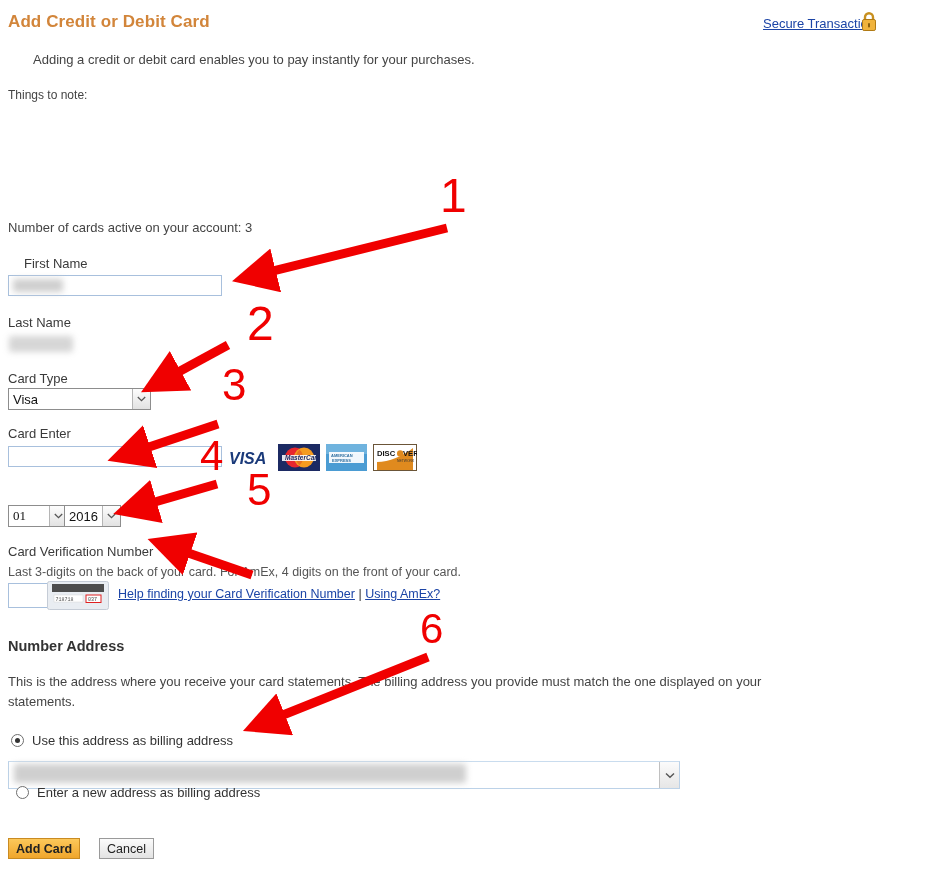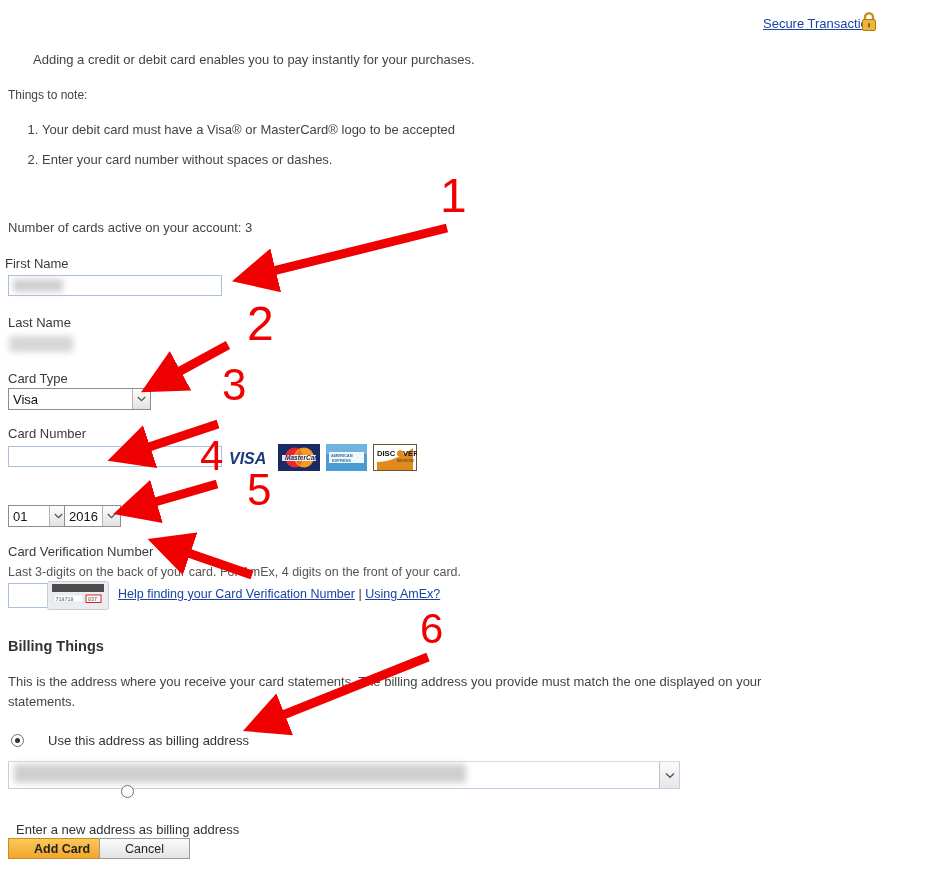--- a/index.html
+++ b/index.html
@@ -182,21 +182,21 @@
   }
   .billing-desc {
     position: absolute;
     left: 8px; top: 672px;
     width: 818px;
     font-size: 13px; color: #444;
     line-height: 1.55;
   }
   .radio-row {
     position: absolute;
-    display: flex; align-items: center; gap: 24px;
+    display: flex; align-items: center; gap: 8px;
     font-size: 13px; color: #333;
     cursor: pointer;
   }
   .radio {
     width: 13px; height: 13px;
     border-radius: 50%;
     border: 1px solid #6e6e6e;
     background: #fff;
     display: inline-block;
     position: relative;
@@ -212,21 +212,21 @@
   }
 
   
   .btn {
     position: absolute;
     height: 21px;
     font-size: 12.5px;
     font-family: "Liberation Sans", sans-serif;
     display: flex; align-items: center; justify-content: center;
     cursor: pointer;
-    padding: 0 25px;
+    padding: 0 7px;
   }
   .btn-primary {
     left: 8px; top: 838px;
     background: linear-gradient(#fcc85a, #f0a62c);
     border: 1px solid #c98b22;
     color: #222;
     font-weight: bold;
   }
   .btn-secondary {
     left: 99px; top: 838px;
@@ -248,60 +248,57 @@
     font-family: "Liberation Sans", sans-serif;
     font-weight: normal;
     line-height: 1;
   }
 </style>
 </head>
 <body>
 
 <div id="page">
 
+  <div class="page-title">Add Credit or Debit Card</div>
 
   <div class="secure-wrap">
     <span class="secure-link">Secure Transaction</span>
   </div>
   <span class="lock-icon">
     <svg width="20" height="22" viewBox="0 0 20 22">
       <path d="M6 9 V6.2 A4 4 0 0 1 14 6.2 V9" fill="none" stroke="#c8901f" stroke-width="2.4"></path>
       <rect x="3.5" y="8.5" width="13" height="11" rx="1.6" fill="#f0b33c" stroke="#b07a14" stroke-width="1"></rect>
       <rect x="9" y="12" width="2" height="4.5" rx="1" fill="#8a5f0c"></rect>
     </svg>
   </span>
 
   <div class="intro">Adding a credit or debit card enables you to pay instantly for your purchases.</div>
   <div class="things-note">Things to note:</div>
 
-  <ol class="notes">
-    <li>Your debit card must have a Visa® or MasterCard® logo to be accepted</li>
-    <li>Enter your card number without spaces or dashes.</li>
-  </ol>
 
   <div class="card-count">Number of cards active on your account: 3</div>
 
-  <div class="field-label" style="left:5px; top:256px;">First Name</div>
+  <div class="field-label" style="left:24px; top:256px;">First Name</div>
   <input class="text-input" style="left: 8px; top: 275px; width: 214px;" value="">
   <div class="blur-bar" style="left:13px; top:279px; width:50px; height:13px;"></div>
 
   <div class="field-label" style="left:8px; top:315px;">Last Name</div>
   <div class="blur-bar soft" style="left:9px; top:336px; width:64px; height:16px;"></div>
 
   <div class="field-label" style="left:8px; top:371px;">Card Type</div>
   <div class="sel" style="left:8px; top:388px; width:143px;">
     <span class="sel-txt">Visa</span>
     <span class="sel-btn">
       <svg width="9" height="6" viewBox="0 0 9 6">
           <path d="M0.8 1 L4.5 4.6 L8.2 1" fill="none" stroke="#555" stroke-width="1.3"></path>
         </svg>
     </span>
   </div>
 
-  <div class="field-label" style="left:8px; top:426px;">Card Number</div>
+  <div class="field-label" style="left:8px; top:426px;">Card Enter</div>
   <input class="text-input" style="left: 8px; top: 446px; width: 214px;" placeholder="">
 
   <div class="brands">
 
     <svg class="brand" width="44" height="20" viewBox="0 0 44 20">
       <text x="1" y="16" font-family="Liberation Sans, sans-serif" font-size="16" font-weight="bold" font-style="italic" fill="#1a3a7a">VISA</text>
     </svg>
 
     <svg class="brand" width="42" height="27" viewBox="0 0 42 27">
       <rect x="0" y="0" width="42" height="27" fill="#1c2a63"></rect>
@@ -324,21 +321,21 @@
       <rect x="0.5" y="0.5" width="43" height="26" fill="#ffffff" stroke="#6b5538" stroke-width="1"></rect>
       <path d="M4 18 C16 18 30 12 40 4 L40 26 L4 26 Z" fill="#e08a1e"></path>
       <text x="4" y="12" font-family="Liberation Sans, sans-serif" font-size="7.6" font-weight="bold" fill="#111">DISC</text>
       <circle cx="27.2" cy="9.4" r="3.2" fill="#e08a1e"></circle>
       <text x="30" y="12" font-family="Liberation Sans, sans-serif" font-size="7.6" font-weight="bold" fill="#111">VER</text>
       <text x="24" y="18" font-family="Liberation Sans, sans-serif" font-size="3.4" fill="#333">NETWORK</text>
     </svg>
   </div>
 
   <div class="field-label" style="left:8px; top:506px;">Expiration Date</div>
-  <div class="sel" style="left:8px; top:505px; width:60px;">
+  <div class="sel" style="left:8px; top:505px; width:60px;font-family:Liberation Serif, serif;">
     <span class="sel-txt">01</span>
     <span class="sel-btn">
       <svg width="9" height="6" viewBox="0 0 9 6">
           <path d="M0.8 1 L4.5 4.6 L8.2 1" fill="none" stroke="#555" stroke-width="1.3"></path>
         </svg>
     </span>
   </div>
   <div class="sel" style="left:64px; top:505px; width:57px;">
     <span class="sel-txt">2016</span>
     <span class="sel-btn">
@@ -360,39 +357,39 @@
     <rect x="39" y="14" width="15" height="7.5" fill="#ffffff" stroke="#e02020" stroke-width="1"></rect>
     <text x="41" y="20" font-family="Liberation Mono, monospace" font-size="5" fill="#444">037</text>
   </svg>
 
   <div class="cvv-links">
     <a>Help finding your Card Verification Number</a>
     <span class="sep">|</span>
     <a>Using AmEx?</a>
   </div>
 
-  <div class="section-title">Billing Things</div>
+  <div class="section-title">Number Address</div>
   <div class="billing-desc">This is the address where you receive your card statements. The billing address you provide must match the one displayed on your statements.</div>
 
   <div class="radio-row" style="left:11px; top:733px;">
     <span class="radio checked"></span>
     <span>Use this address as billing address</span>
   </div>
 
   <div class="addr-sel">
     <span class="sel-txt"></span>
     <span class="addr-btn">
       <svg width="10" height="7" viewBox="0 0 10 7">
           <path d="M1 1.5 L5 5.3 L9 1.5" fill="none" stroke="#555" stroke-width="1.4"></path>
         </svg>
     </span>
   </div>
   <div class="blur-bar" style="left:14px; top:764px; width:452px; height:19px;"></div>
 
-  <div class="radio-row" style="left:16px; top:785px;flex-direction:column;">
+  <div class="radio-row" style="left:16px; top:785px;">
     <span class="radio"></span>
     <span>Enter a new address as billing address</span>
   </div>
 
   <div class="btn btn-primary">Add Card</div>
   <div class="btn btn-secondary">Cancel</div>
 
   <svg class="anno-layer" viewBox="0 0 933 876">
     <defs>
       <marker id="ah" markerWidth="5" markerHeight="5" refX="2.6" refY="2.5" orient="auto">

